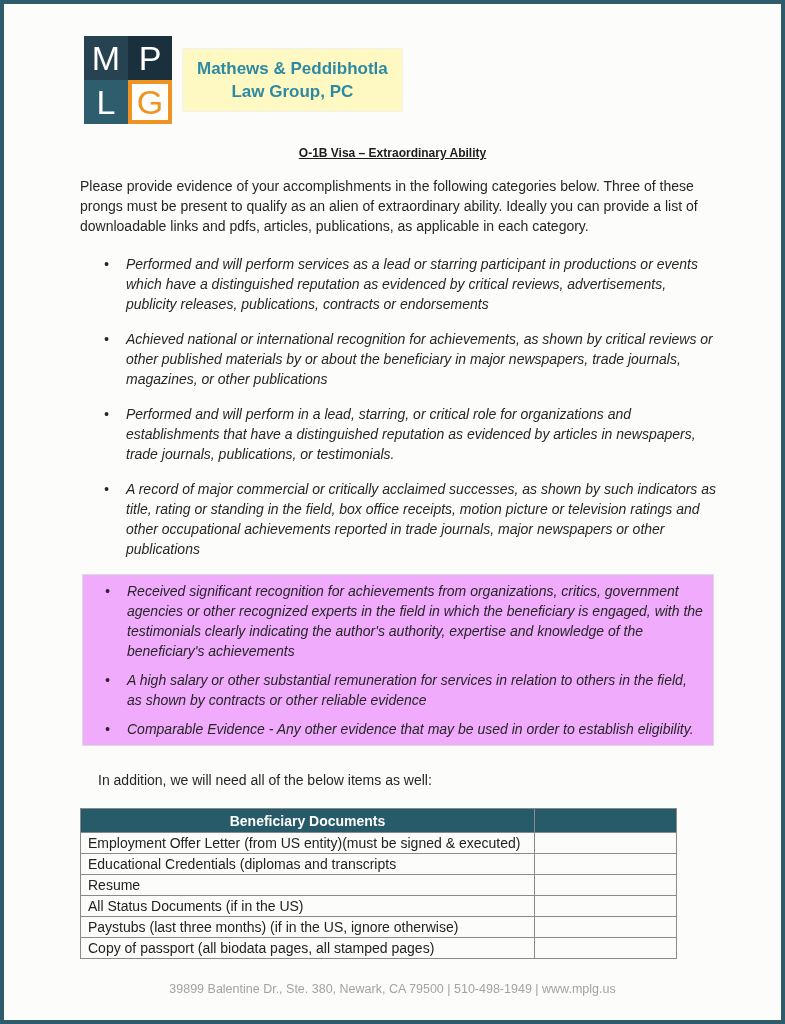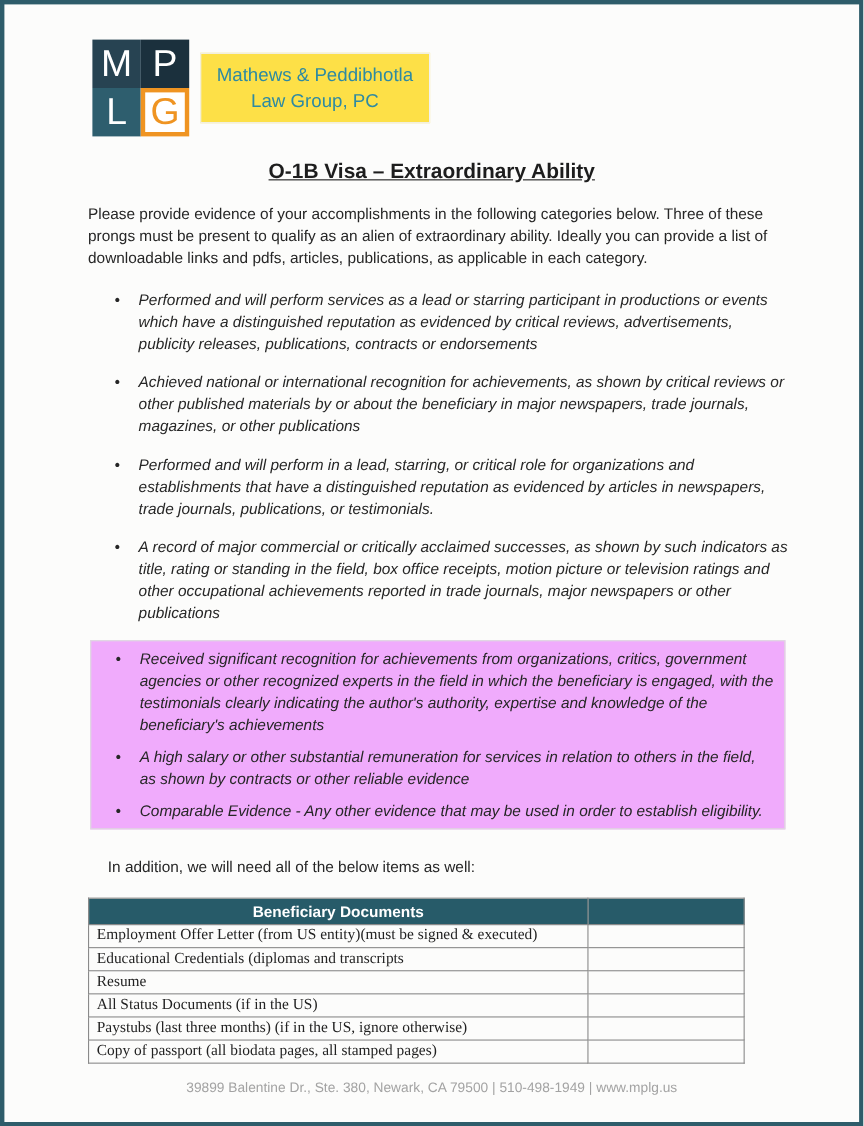--- a/index.html
+++ b/index.html
@@ -33,35 +33,36 @@
   .tile-p { background: #1b303d; }
   .tile-l { background: #2e5e6e; }
   .tile-g {
     background: #ffffff;
     border: 4px solid #ef9422;
     box-sizing: border-box;
     color: #ef9422;
   }
   .firm-name {
     margin-left: 10px;
-    background: #fde047;
+    background: #fef9c3;
     border: 1px solid #f1f1f0;
     padding: 8px 14px;
     text-align: center;
     color: #2e8aa2;
     font-size: 17px;
     line-height: 23px;
     min-width: 160px;
+    font-weight: bold;
   }
 
   
   .doc-title {
     margin-top: 22px;
     text-align: center;
-    font-size: 19px;
+    font-size: 12px;
     font-weight: bold;
     text-decoration: underline;
     color: #1d1d1d;
   }
 
   
   .intro {
     margin: 16px 68px 0 76px;
     width: 644px;
     font-size: 14px;
@@ -128,21 +129,20 @@
     border: 1px solid #8a8a8a;
     padding: 1px 4px;
   }
   table.docs-table td {
     border: 1px solid #8a8a8a;
     height: 18px;
     padding: 1px 4px 1px 7px;
     color: #222222;
     white-space: nowrap;
     overflow: hidden;
-    font-family: Liberation Serif, serif;
   }
   table.docs-table { border: 1px solid #777777; }
 
   
   .footer {
     position: absolute;
     left: 0; right: 0;
     bottom: 24px;
     text-align: center;
     color: #a3a3a3;

